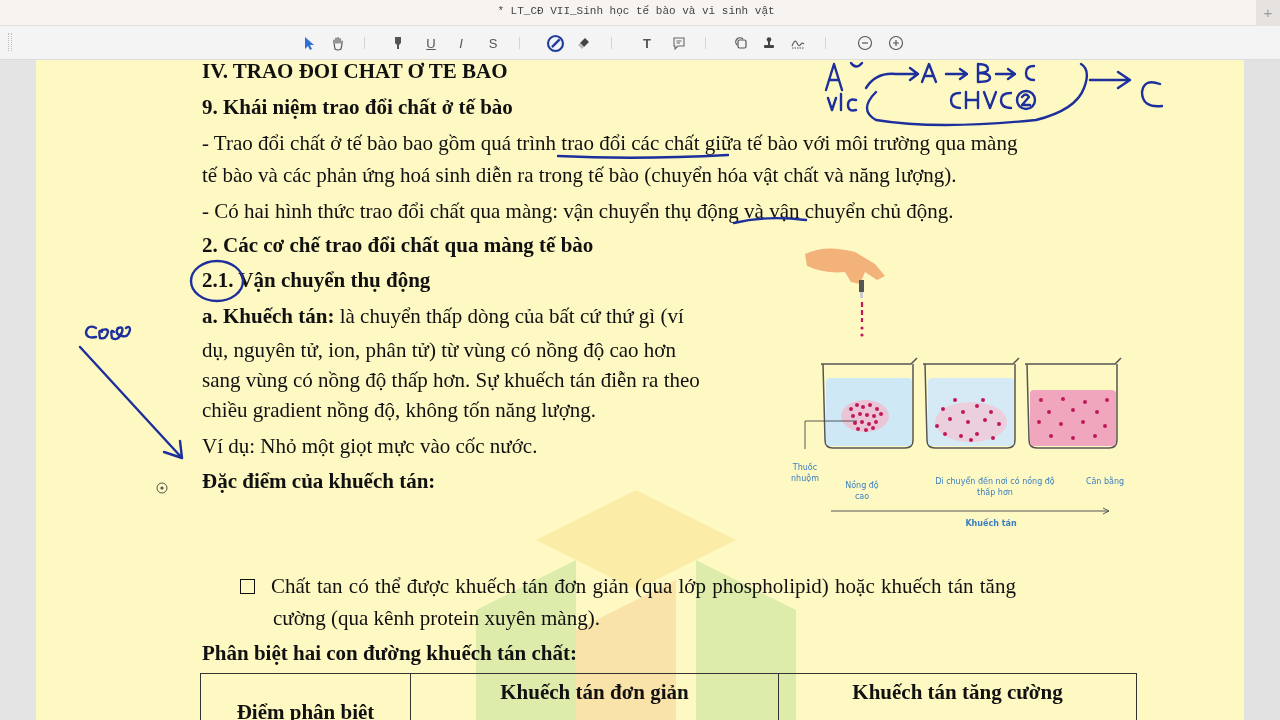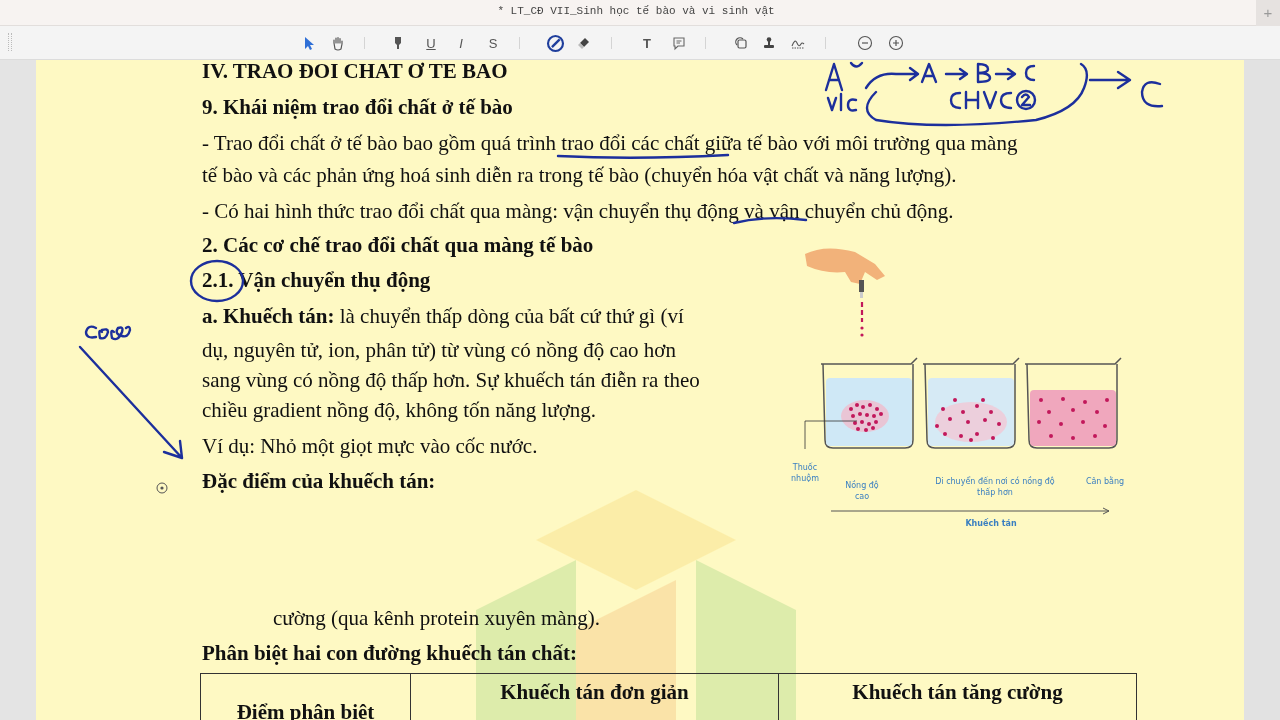--- a/index.html
+++ b/index.html
@@ -145,20 +145,21 @@
     <div class="line" style="left:166px;top:138px">- Có hai hình thức trao đổi chất qua màng: vận chuyển thụ động và vận chuyển chủ động.</div>
     <div class="line b" style="left:166px;top:172px">2. Các cơ chế trao đổi chất qua màng tế bào</div>
     <div class="line b" style="left:166px;top:207px">2.1. Vận chuyển thụ động</div>
     <div class="line" style="left:166px;top:243px"><span class="b">a. Khuếch tán:</span><span> là chuyển thấp dòng của bất cứ thứ gì (ví</span></div>
     <div class="line" style="left:166px;top:277px">dụ, nguyên tử, ion, phân tử) từ vùng có nồng độ cao hơn</div>
     <div class="line" style="left:166px;top:307px">sang vùng có nồng độ thấp hơn. Sự khuếch tán điễn ra theo</div>
     <div class="line" style="left:166px;top:337px">chiều gradient nồng độ, không tốn năng lượng.</div>
     <div class="line" style="left:166px;top:373px">Ví dụ: Nhỏ một giọt mực vào cốc nước.</div>
     <div class="line b" style="left:166px;top:408px">Đặc điểm của khuếch tán:</div>
 
+    <div class="line" style="left:204px;top:513px;word-spacing:1px"><span class="cb"></span><span>Chất tan có thể được khuếch tán đơn giản (qua lớp phospholipid) hoặc khuếch tán tăng</span></div>
     <div class="line" style="left:237px;top:545px">cường (qua kênh protein xuyên màng).</div>
 
     <div class="line b" style="left:166px;top:580px">Phân biệt hai con đường khuếch tán chất:</div>
 
     <table class="cmp">
       <tbody>
           <tr>
         <td style="width:210px;height:60px;padding-top:26px">Điểm phân biệt</td>
         <td style="width:368px;height:60px">Khuếch tán đơn giản</td>
         <td style="width:358px;height:60px">Khuếch tán tăng cường</td>

